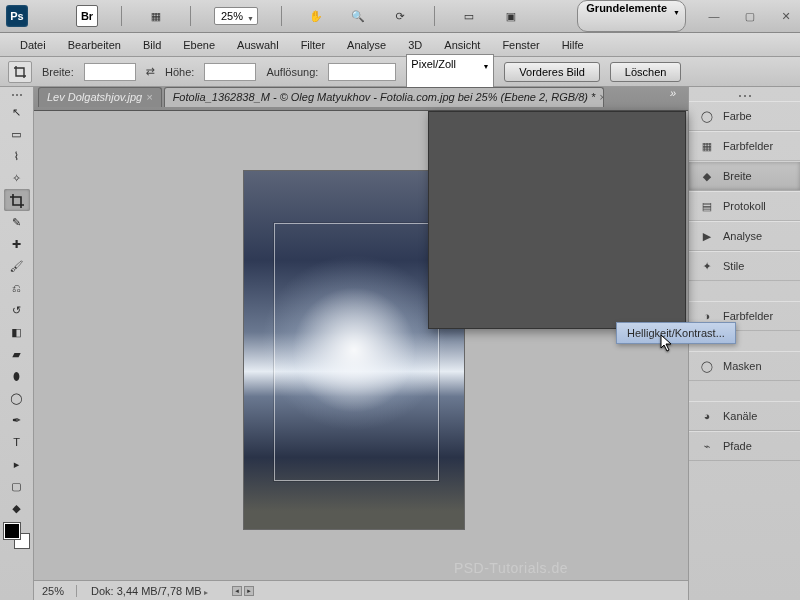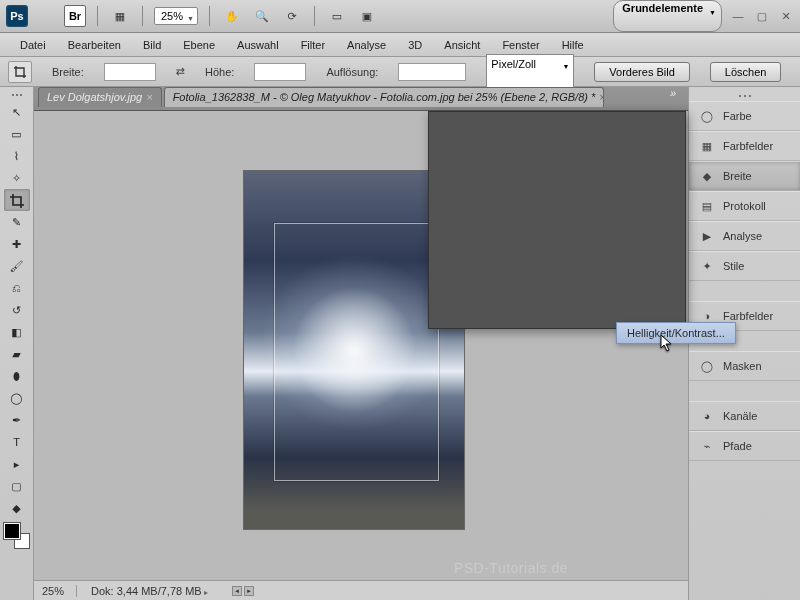--- a/index.html
+++ b/index.html
@@ -1,32 +1,32 @@
 <!DOCTYPE html>
 <html><head>
 <meta charset="utf-8">
 <style>
 * { margin: 0; padding: 0; box-sizing: border-box; font-family: "Segoe UI", Tahoma, sans-serif; font-size: 11px; user-select: none; }
 body { background: #b8b8b8; width: 800px; height: 600px; overflow: hidden; position: relative; }
-.topbar { height: 33px; background: linear-gradient(#d8d8d8, #c0c0c0); border-bottom: 1px solid #888; display: flex; align-items: center; padding: 0 6px; gap: 8px; }
+.topbar { height: 33px; background: linear-gradient(#d8d8d8, #c0c0c0); border-bottom: 1px solid #888; display: flex; align-items: center; padding: 0 6px; gap: 20px; }
 .ps-logo { width: 22px; height: 22px; background: #0a3d62; color: #fff; display: flex; align-items: center; justify-content: center; font-weight: bold; border-radius: 3px; box-shadow: inset 0 0 2px rgba(255,255,255,0.3); }
 .br-logo { width: 22px; height: 22px; background: #fff; border: 1px solid #666; display: flex; align-items: center; justify-content: center; font-weight: bold; border-radius: 2px; margin-left: 28px; }
 .sep { width: 1px; height: 20px; background: #888; margin: 0 3px; }
 .tb-btn { width: 22px; height: 22px; display: flex; align-items: center; justify-content: center; color: #333; border-radius: 2px; }
 .zoom-sel { padding: 1px 14px 1px 6px; background: #fff; border: 1px solid #888; border-radius: 2px; position: relative; height: 18px; line-height: 15px;}
 .zoom-sel::after { content: "▼"; font-size: 7px; position: absolute; right: 3px; top: 3px; color: #555; }
 .spacer { flex: 1; }
 .workspace-sel { padding: 0 18px 2px 8px; background: linear-gradient(#eee,#ccc); border: 1px solid #888; border-radius: 10px; position: relative; font-weight: bold; height: 32px; line-height: 15px;}
 .workspace-sel::after { content: "▼"; font-size: 7px; position: absolute; right: 5px; top: 4px; }
 .win-btn { width: 16px; height: 14px; color: #555; display: flex; align-items: center; justify-content: center; }
 
 .menubar { height: 24px; background: linear-gradient(#dcdcdc,#cacaca); border-bottom: 1px solid #999; display: flex; align-items: center; padding: 0 10px; gap: 2px; }
 .menubar span { padding: 3px 10px; color: #222; }
 
-.optbar { height: 30px; background: linear-gradient(#d6d6d6,#c4c4c4); border-bottom: 1px solid #999; display: flex; align-items: center; padding: 0 8px; gap: 20px; }
+.optbar { height: 30px; background: linear-gradient(#d6d6d6,#c4c4c4); border-bottom: 1px solid #999; display: flex; align-items: center; padding: 0 8px; gap: 10px; }
 .opt-tool { width: 24px; height: 22px; border: 1px solid #999; border-radius: 2px; display: flex; align-items: center; justify-content: center; background:#e0e0e0; }
 .opt-label { color: #333; }
 .opt-input { width: 52px; height: 18px; background: #fff; border: 1px solid #999; }
 .opt-input.wide{width:68px;}
 .opt-sel { width: 88px; height: 36px; background: #fff; border: 1px solid #888; position: relative; padding: 1px 4px; line-height: 16px;}
 .opt-sel::after { content: "▼"; font-size: 7px; position: absolute; right: 4px; top: 4px; }
 .opt-btn { padding: 2px 14px; border: 1px solid #777; border-radius: 3px; background: linear-gradient(#f0f0f0,#cfcfcf); height: 20px; }
 
 .workspace { position: absolute; top: 87px; left: 0; right: 0; bottom: 0; background: #b8b8b8; }
 .toolcol { position: absolute; left: 0; top: 0; bottom: 0; width: 34px; background: linear-gradient(#d2d2d2,#c6c6c6); border-right: 1px solid #999; display: flex; flex-direction: column; align-items: center; padding-top: 4px; gap: 0; }

